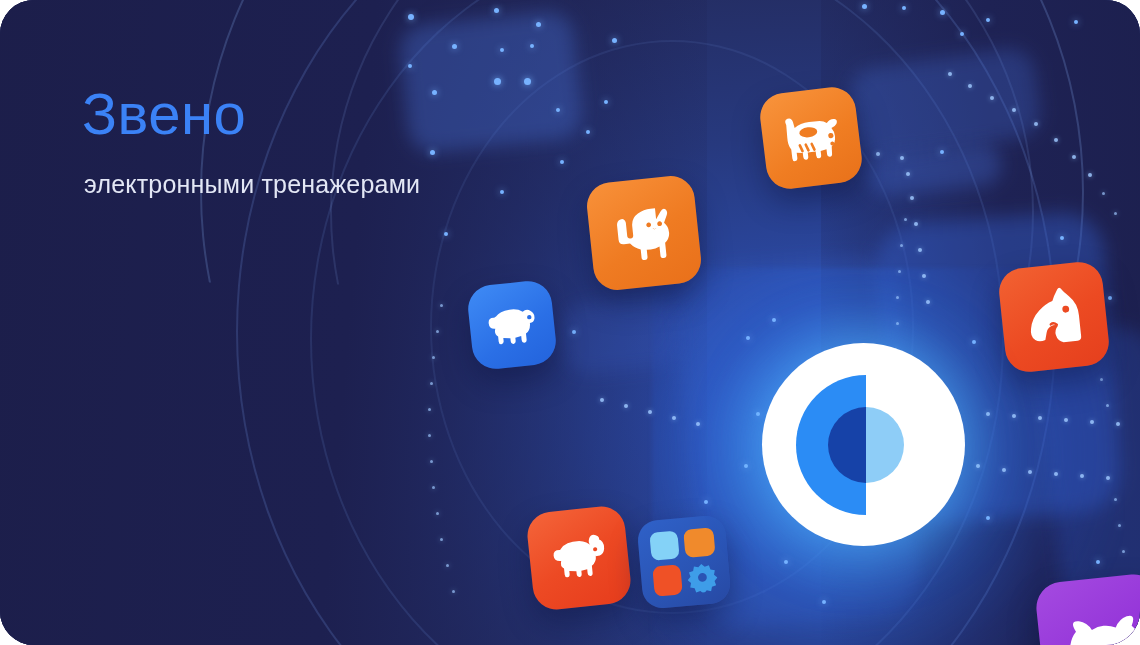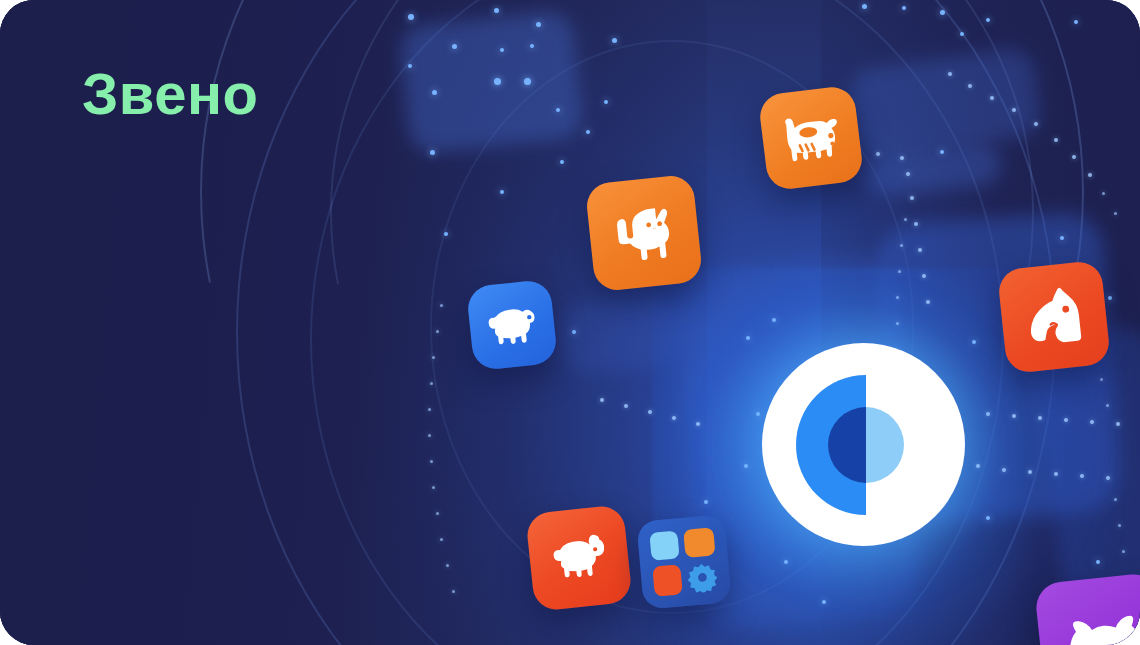--- a/index.html
+++ b/index.html
@@ -73,22 +73,22 @@
   }
   .dot.sm{width:4px;height:4px;opacity:.85;}
   .dot.tiny{width:3px;height:3px;opacity:.7;}
   .star{
     position:absolute;border-radius:50%;background:#77b2ff;
     box-shadow:0 0 7px rgba(120,180,255,.9);
   }
 
   
   .title{
-    position:absolute;left:82px;top:64px;
-    color:#86efac;font-size:58px;font-weight:bold;letter-spacing:.5px;
+    position:absolute;left:82px;top:84px;
+    color:#3b82f6;font-size:58px;font-weight:normal;letter-spacing:.5px;
     line-height:1.05;
   }
   .subtitle{
     position:absolute;left:84px;top:166px;width:470px;
     color:#e3e7f5;font-size:25px;font-weight:400;line-height:1.48;
     letter-spacing:.2px;
   }
 
   
   .tile{
@@ -279,20 +279,21 @@
       <span class="star" style="left:704px;top:500px;width:4px;height:4px;"></span>
       <span class="star" style="left:940px;top:150px;width:4px;height:4px;"></span>
       <span class="star" style="left:1060px;top:236px;width:4px;height:4px;"></span>
       <span class="star" style="left:1108px;top:296px;width:4px;height:4px;"></span>
       <span class="star" style="left:1096px;top:560px;width:4px;height:4px;"></span>
       <span class="star" style="left:1108px;top:588px;width:4px;height:4px;"></span>
     </div>
 
     <div class="title">Звено</div>
     <div class="subtitle">
+      <div>электронными тренажерами</div>
     </div>
 
     <div class="tile tile-orange t-cat">
       <svg width="62" height="60" viewBox="0 0 62 60">
         <path fill="#ffffff" d="M44.5 6.5 L44.5 17.5 L49.5 10.5 Q52.5 6.5 55 9 Q57 11 55.5 14.5
           L52 22 Q56 26 56 32 Q56 38 51 42 L51 54 Q51 57 48 57 Q45 57 45 54 L45 45
           Q41 47 36 47 L32 47 L32 54 Q32 57 29 57 Q26 57 26 54 L26 46
           Q20 44 16 39 L10 39 Q5 39 5 34 L5 20 Q5 15 9 14 Q13 13 14 18 L14 31
           Q14 34 17 34 Q20 34 20 31 L20 22 Q20 14 27 10 Q33 6.5 40 6.5 Z"></path>
         <path fill="#ef7b22" d="M36.5 20 a2.4 2.4 0 1 0 0.01 0 Z"></path>

